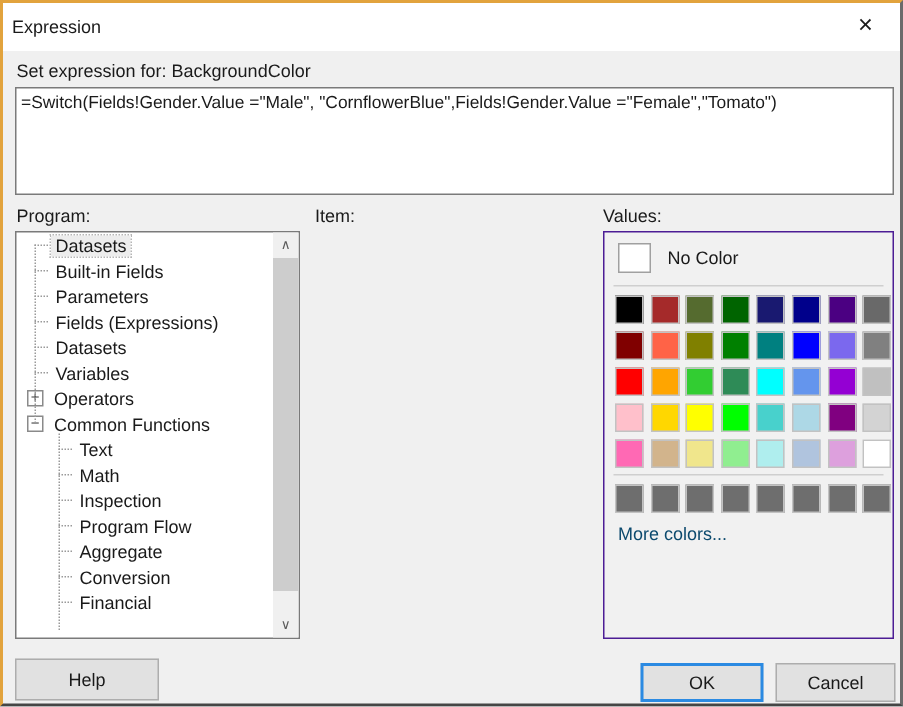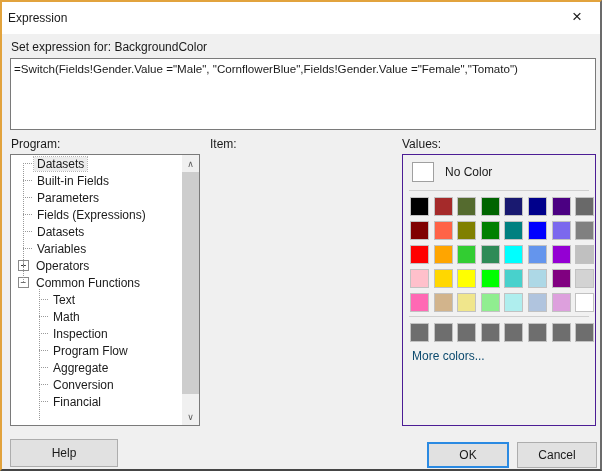--- a/index.html
+++ b/index.html
@@ -61,21 +61,21 @@
   .sep1{top:35px;} .sep2{top:161px;}
   .palette{position:absolute;left:7px;top:42px;}
   .prow{display:flex;margin-bottom:5px;}
   .swatch{width:19px;height:19px;border:1px solid #c2c2c2;margin-right:4.6px;cursor:pointer;}
   .custom-row{position:absolute;left:7px;top:168px;display:flex;}
   .more-colors{position:absolute;left:9px;top:194px;font-size:12px;color:#4353e0;cursor:pointer;}
 
   
   .btn{position:absolute;background:#e1e1e1;border:1px solid #adadad;font-size:12px;color:#1a1a1a;
        font-family:"Liberation Sans","DejaVu Sans",sans-serif;display:flex;align-items:center;justify-content:center;cursor:pointer;}
-  .btn-help{left:8px;top:437px;width:108px;height:28px;}
+  .btn-help{left:8px;top:437px;width:96px;height:28px;}
   .btn-ok{left:425px;top:440px;width:82px;height:26px;border:2px solid #2b8ae2;}
   .btn-cancel{left:515px;top:440px;width:80px;height:26px;}
 </style>
 </head>
 <body>
 
 <div class="dialog">
 
   <div class="titlebar">
     <span class="title">Expression</span>

